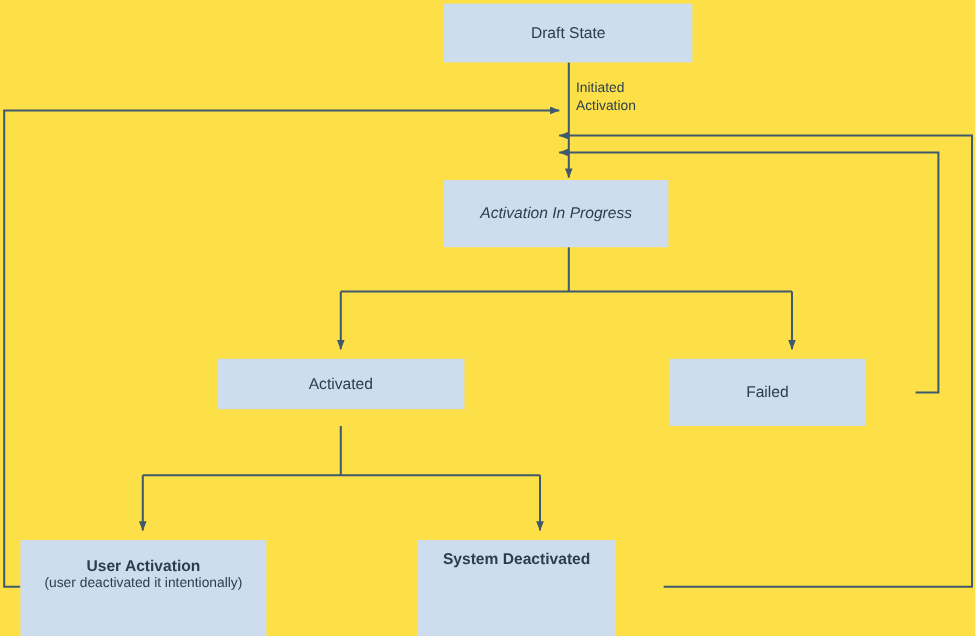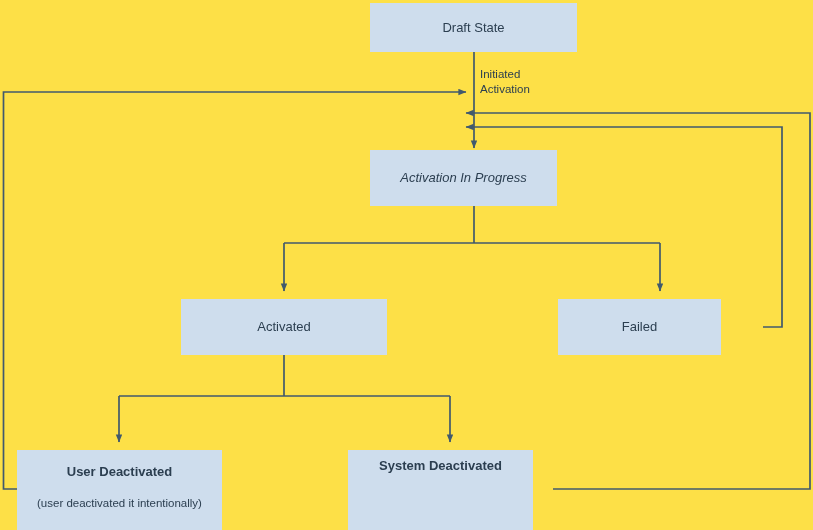--- a/index.html
+++ b/index.html
@@ -43,21 +43,20 @@
     white-space: nowrap;
   }
   .node-title.bold {
     font-weight: bold;
   }
   .node-sub {
     font-size: 11.5px;
     color: #2b3e50;
     line-height: 1.22;
     padding: 0 6px;
-    margin-top: 17px;
   }
   .edge-label {
     position: absolute;
     font-size: 11.5px;
     color: #2b3e50;
     line-height: 1.28;
     white-space: nowrap;
   }
 </style>
 </head>
@@ -96,34 +95,34 @@
   </svg>
 
   <div class="node" style="left:370px; top:3px; width:207px; height:49px;">
     <div class="node-title">Draft State</div>
   </div>
 
   <div class="node" style="left:370px; top:150px; width:187px; height:56px;font-style:italic;">
     <div class="node-title">Activation In Progress</div>
   </div>
 
-  <div class="node" style="left:181px; top:299px; width:206px; height:56px;">
+  <div class="node" style="left:181px; top:299px; width:206px; height:42px;">
     <div class="node-title">Activated</div>
   </div>
 
   <div class="node" style="left:558px; top:299px; width:163px; height:56px;">
     <div class="node-title">Failed</div>
   </div>
 
   <div class="node" style="left:17px; top:450px; width:205px; height:80px; justify-content:flex-start; padding-top:14px;">
-    <div class="node-title bold">User Deactivated</div>
+    <div class="node-title bold">User Activation</div>
     <div class="node-sub">(user deactivated it intentionally)</div>
   </div>
 
-  <div class="node" style="left:348px; top:450px; width:185px; height:80px; justify-content:flex-start; padding-top:8px;">
+  <div class="node" style="left:348px; top:450px; width:165px; height:80px; justify-content:flex-start; padding-top:8px;">
     <div class="node-title bold">System Deactivated</div>
   </div>
 
   <div class="edge-label" style="left:480px; top:67px;">
     <div>Initiated</div>
     <div>Activation</div>
   </div>
 
 </div>
 

